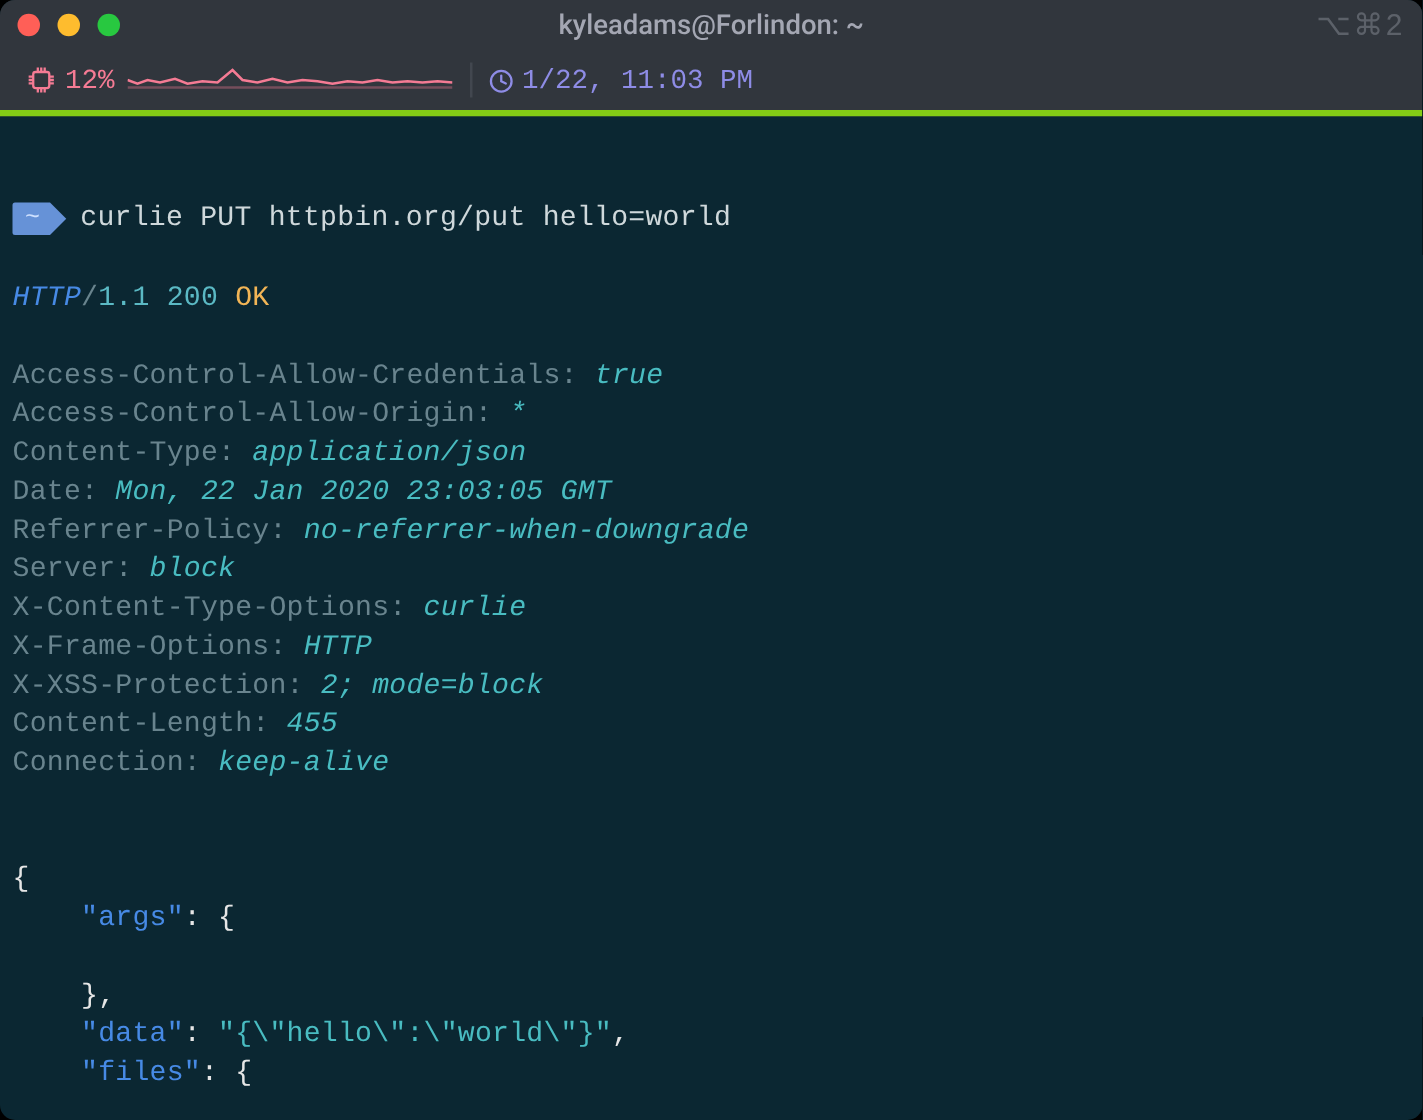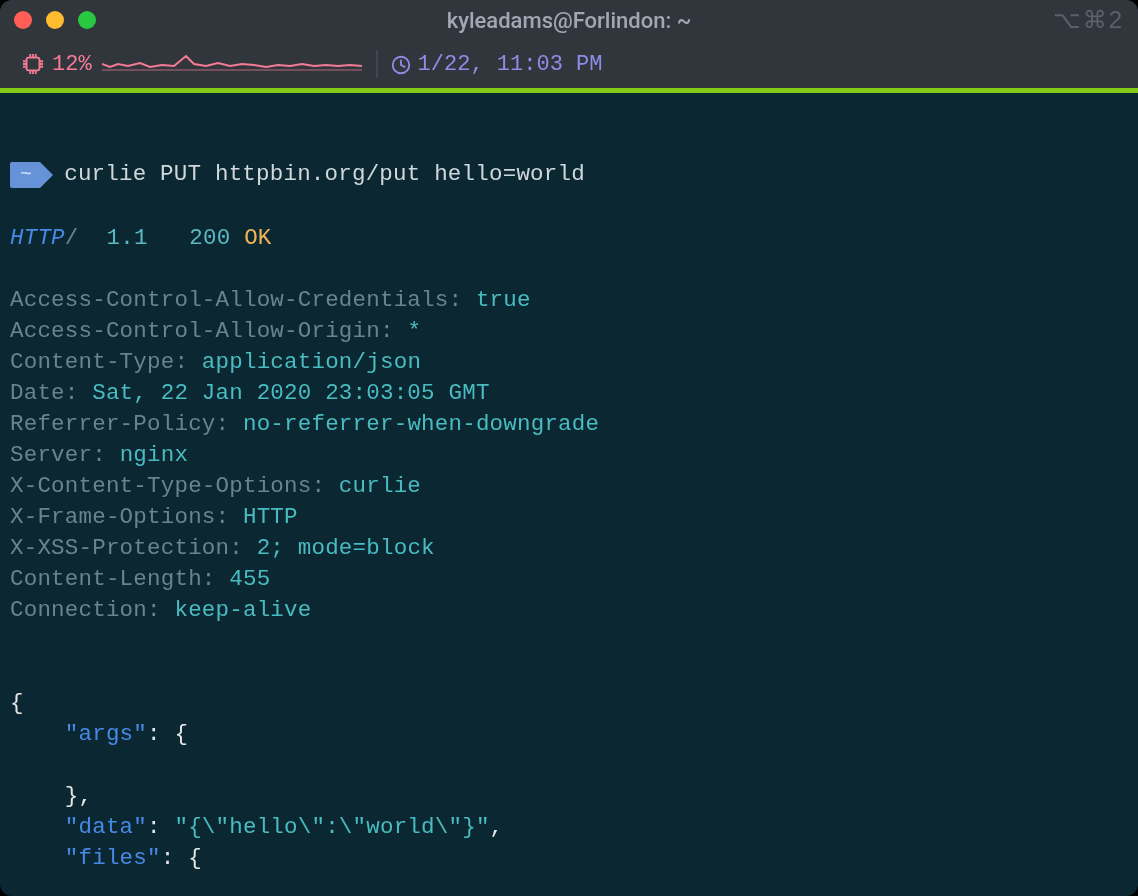--- a/index.html
+++ b/index.html
@@ -119,23 +119,23 @@
     content:"";
     position:absolute;
     right:-13px;top:0;
     width:0;height:0;
     border-top:13px solid transparent;
     border-bottom:13px solid transparent;
     border-left:13px solid var(--prompt-blue);
   }
   .cmd{margin-left:24px;color:#cfd8db;}
   .hdr{color:var(--gray-header);}
-  .val{color:var(--val-teal);}
+  .val{color:var(--val-teal);font-style:italic;}
   .blue{color:var(--val-blue);font-style:italic;}
-  .cyan{color:var(--val-cyan);margin-left:28px;}
+  .cyan{color:var(--val-cyan);}
   .green{color:var(--val-green);}
   .yellow{color:var(--val-yellow);}
   .key{color:var(--val-blue);}
   .str{color:var(--val-teal);}
   .punc{color:var(--white);}
 </style>
 </head>
 <body>
 
 <div class="window">
@@ -194,23 +194,23 @@
 
   <div class="term">
     <div class="prompt-line">
       <span class="prompt-chip">~</span>
       <span class="cmd">curlie PUT httpbin.org/put hello=world</span>
     </div>
 <div><span class="blue">HTTP</span><span class="hdr">/</span><span class="cyan">1.1</span> <span class="cyan">200</span> <span class="yellow">OK</span></div>
 <div><span class="hdr">Access-Control-Allow-Credentials</span><span class="hdr">: </span><span class="val">true</span>
 <span class="hdr">Access-Control-Allow-Origin</span><span class="hdr">: </span><span class="val">*</span>
 <span class="hdr">Content-Type</span><span class="hdr">: </span><span class="val">application/json</span>
-<span class="hdr">Date</span><span class="hdr">: </span><span class="val">Sat, 22 Jan 2020 23:03:05 GMT</span>
+<span class="hdr">Date</span><span class="hdr">: </span><span class="val">Mon, 22 Jan 2020 23:03:05 GMT</span>
 <span class="hdr">Referrer-Policy</span><span class="hdr">: </span><span class="val">no-referrer-when-downgrade</span>
-<span class="hdr">Server</span><span class="hdr">: </span><span class="val">nginx</span>
+<span class="hdr">Server</span><span class="hdr">: </span><span class="val">block</span>
 <span class="hdr">X-Content-Type-Options</span><span class="hdr">: </span><span class="val">curlie</span>
 <span class="hdr">X-Frame-Options</span><span class="hdr">: </span><span class="val">HTTP</span>
 <span class="hdr">X-XSS-Protection</span><span class="hdr">: </span><span class="val">2; mode=block</span>
 <span class="hdr">Content-Length</span><span class="hdr">: </span><span class="val">455</span>
 <span class="hdr">Connection</span><span class="hdr">: </span><span class="val">keep-alive</span></div>
 <div>
 <span class="punc">{</span>
     <span class="key">"args"</span><span class="punc">: {</span>
 
     <span class="punc">},</span>

